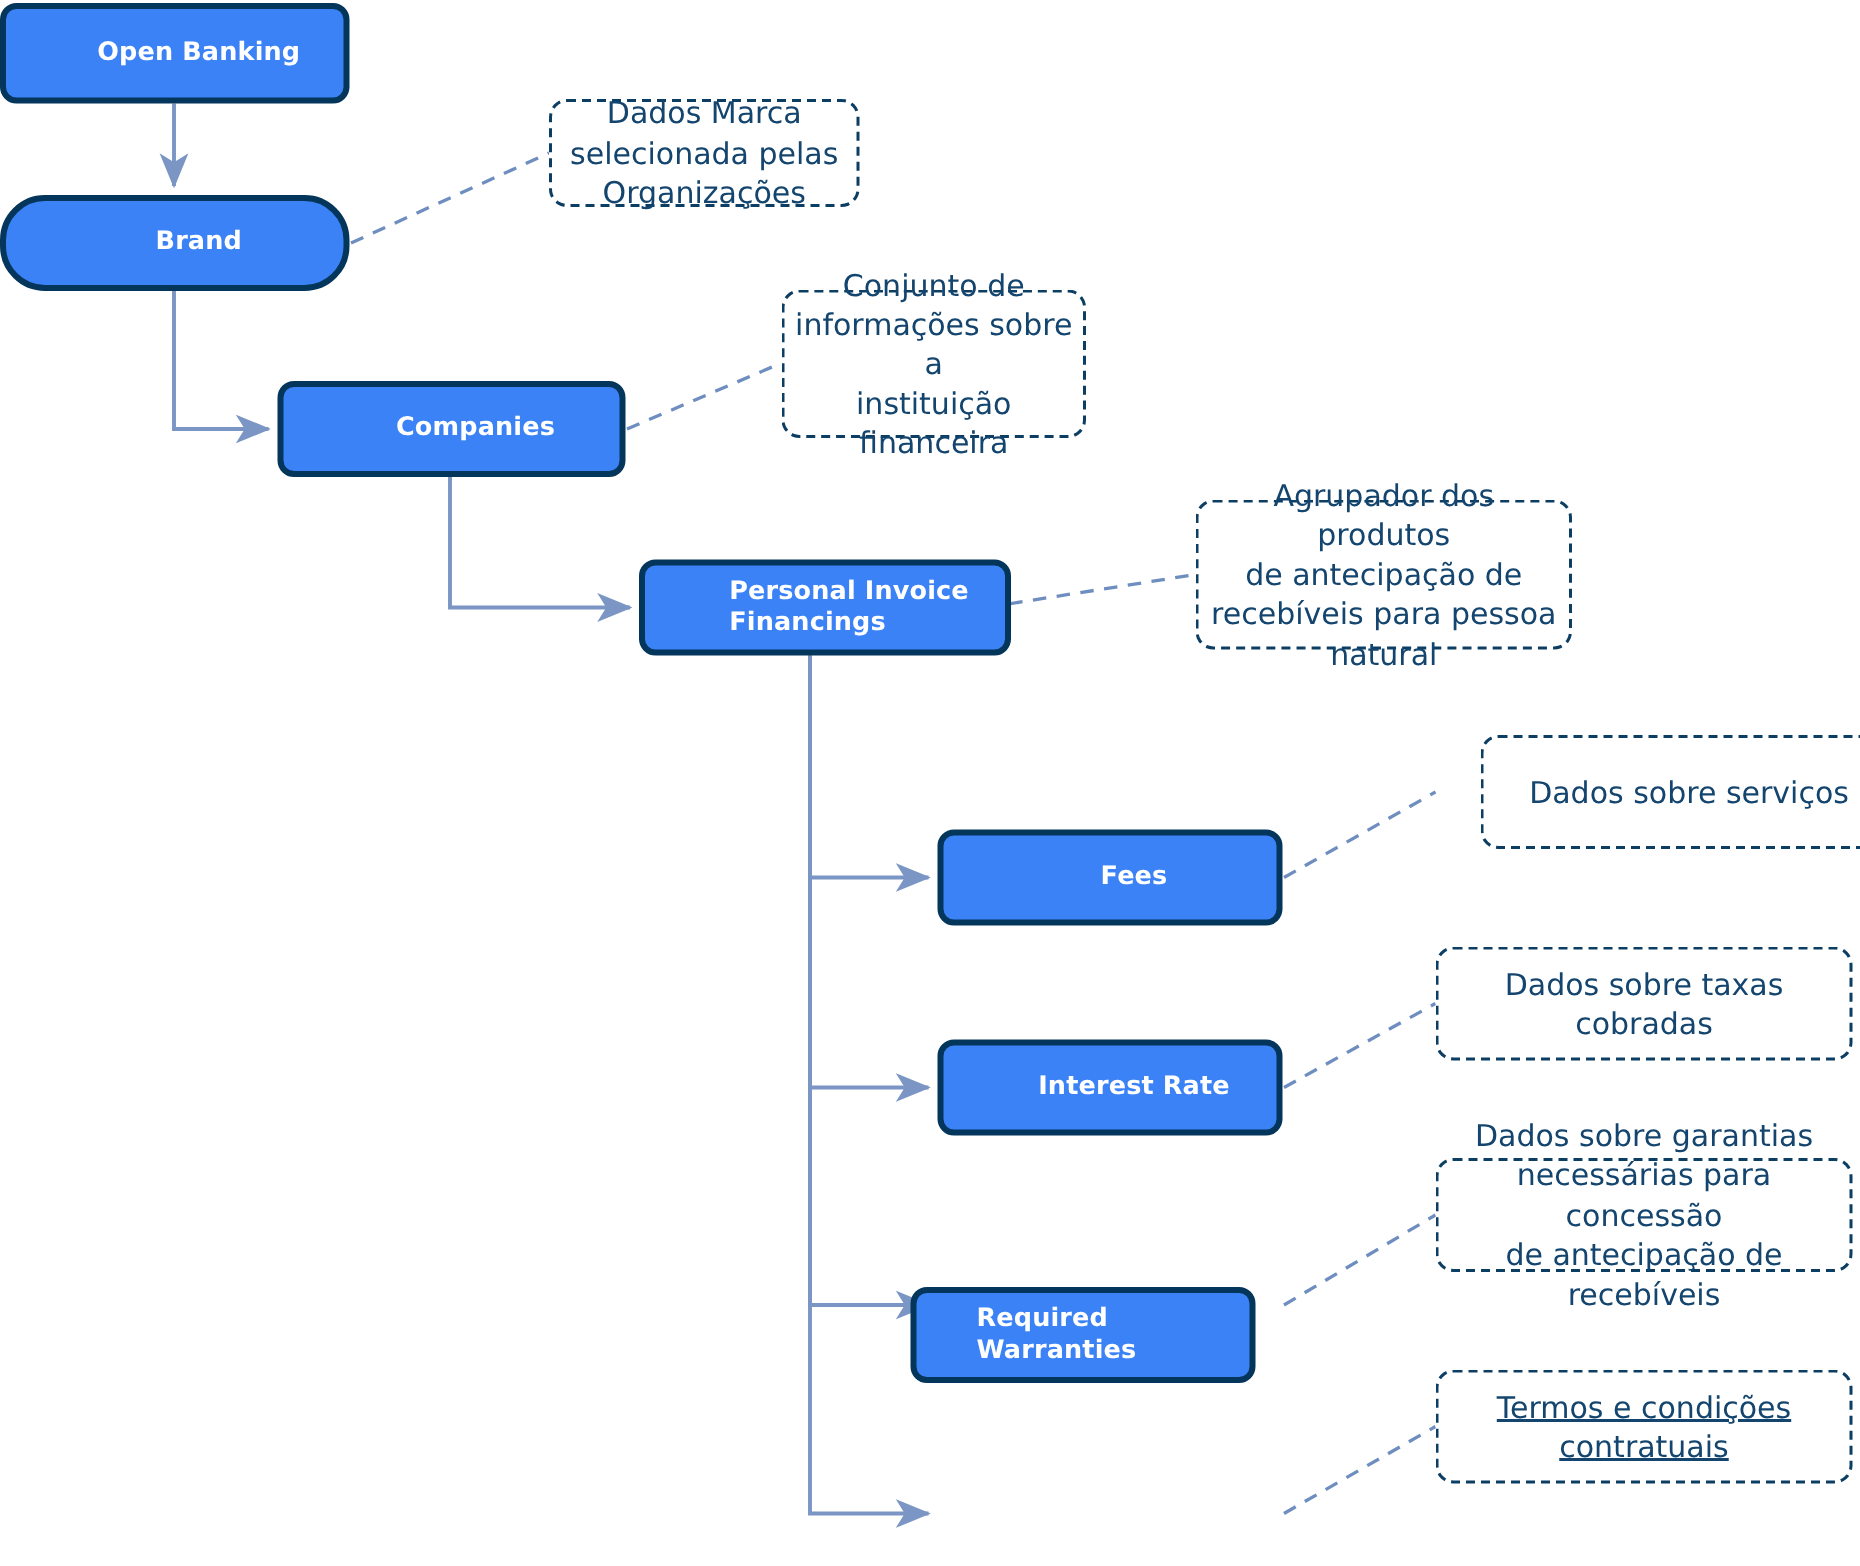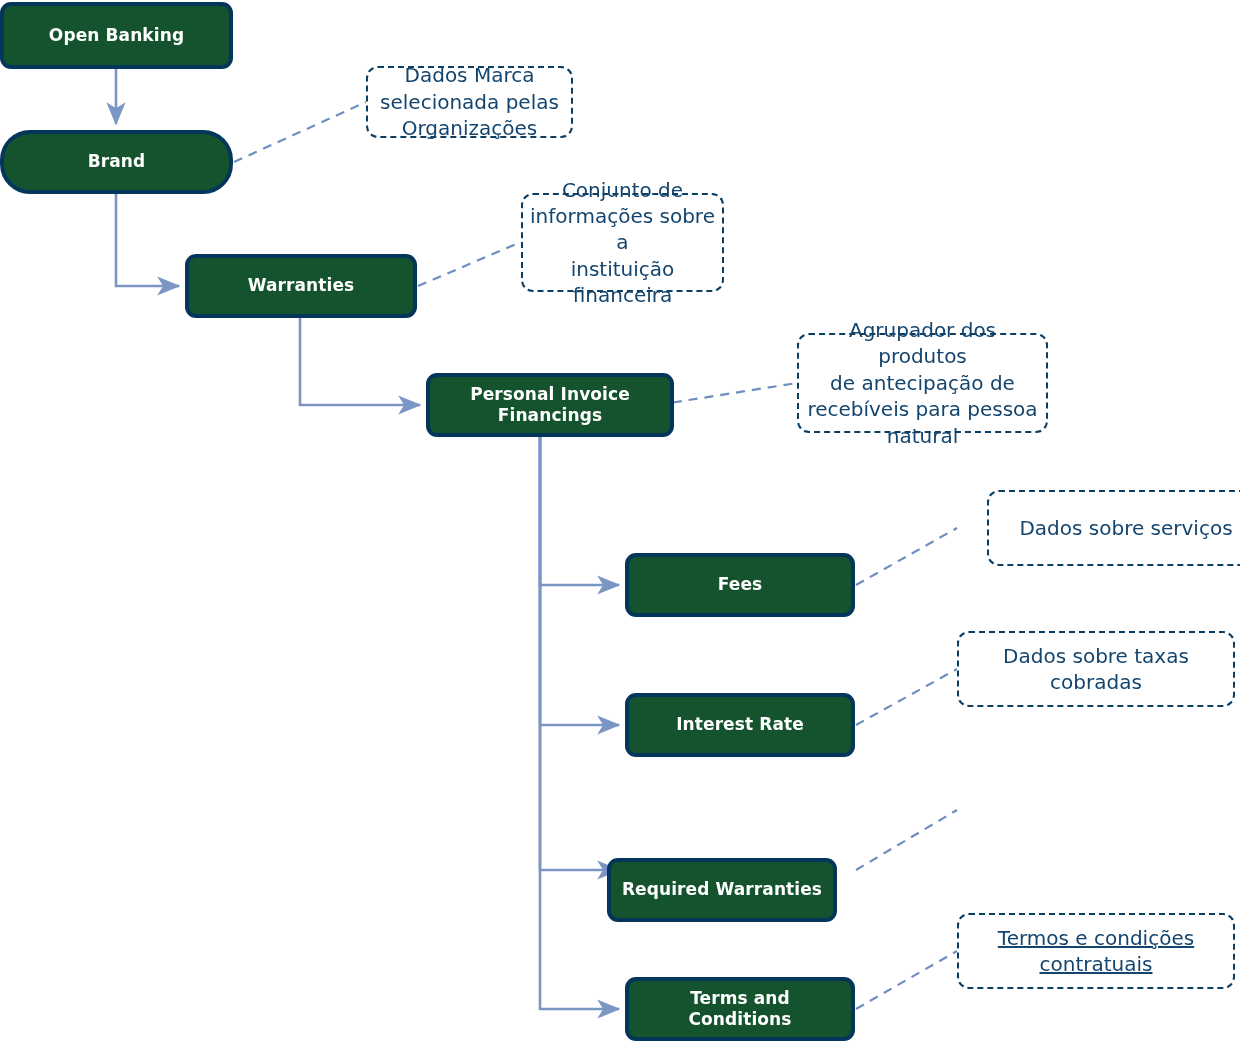--- a/index.html
+++ b/index.html
@@ -19,33 +19,33 @@
     position: absolute;
     left: 0;
     top: 0;
     width: 1240px;
     height: 1044px;
     pointer-events: none;
   }
   .node {
     position: absolute;
     box-sizing: border-box;
-    background: #14532d;
+    background: #3b82f6;
     border: 4px solid #04355a;
     border-radius: 11px;
     color: #ffffff;
     display: flex;
     align-items: center;
     justify-content: center;
-    text-align: center;
     font-weight: bold;
     font-size: 17px;
     line-height: 1.25;
     letter-spacing: 0.1px;
     z-index: 3;
+    padding-left: 32px;
   }
   .node .node-label {
     display: block;
     padding: 0 8px;
     white-space: pre-line;
   }
   .note {
     position: absolute;
     box-sizing: border-box;
     background: #ffffff;
@@ -100,43 +100,40 @@
 
   <div class="node" style="left:0px;top:2px;width:233px;height:67px;">
     <span class="node-label">Open Banking</span>
   </div>
 
   <div class="node" style="left:0px;top:130px;width:233px;height:64px;border-radius:30px;">
     <span class="node-label">Brand</span>
   </div>
 
   <div class="node" style="left:185px;top:254px;width:232px;height:64px;">
-    <span class="node-label">Warranties</span>
+    <span class="node-label">Companies</span>
   </div>
 
   <div class="node" style="left:426px;top:373px;width:248px;height:64px;">
     <span class="node-label">Personal Invoice
 Financings</span>
   </div>
 
   <div class="node" style="left:625px;top:693px;width:230px;height:64px;">
     <span class="node-label">Interest Rate</span>
   </div>
 
   <div class="node" style="left:625px;top:553px;width:230px;height:64px;">
     <span class="node-label">Fees</span>
   </div>
 
   <div class="node" style="left:607px;top:838px;width:230px;height:64px;margin-top:20px;">
     <span class="node-label">Required Warranties</span>
   </div>
 
-  <div class="node" style="left:625px;top:977px;width:230px;height:64px;">
-    <span class="node-label">Terms and Conditions</span>
-  </div>
 
   <div class="note" style="left:366px;top:66px;width:207px;height:72px;">
     <span class="note-label">Dados Marca
 selecionada pelas
 Organizações</span>
   </div>
 
   <div class="note" style="left:521px;top:193px;width:203px;height:99px;">
     <span class="note-label">Conjunto de
 informações sobre a
@@ -152,19 +149,24 @@
   </div>
 
   <div class="note" style="left:987px;top:490px;width:278px;height:76px;">
     <span class="note-label">Dados sobre serviços</span>
   </div>
 
   <div class="note" style="left:957px;top:631px;width:278px;height:76px;">
     <span class="note-label">Dados sobre taxas cobradas</span>
   </div>
 
+  <div class="note" style="left:957px;top:772px;width:278px;height:76px;">
+    <span class="note-label">Dados sobre garantias
+necessárias para concessão
+de antecipação de recebíveis</span>
+  </div>
 
   <div class="note" style="left:957px;top:913px;width:278px;height:76px;text-decoration:underline;">
     <span class="note-label">Termos e condições
 contratuais</span>
   </div>
 
 </div>
 
 </body></html>

